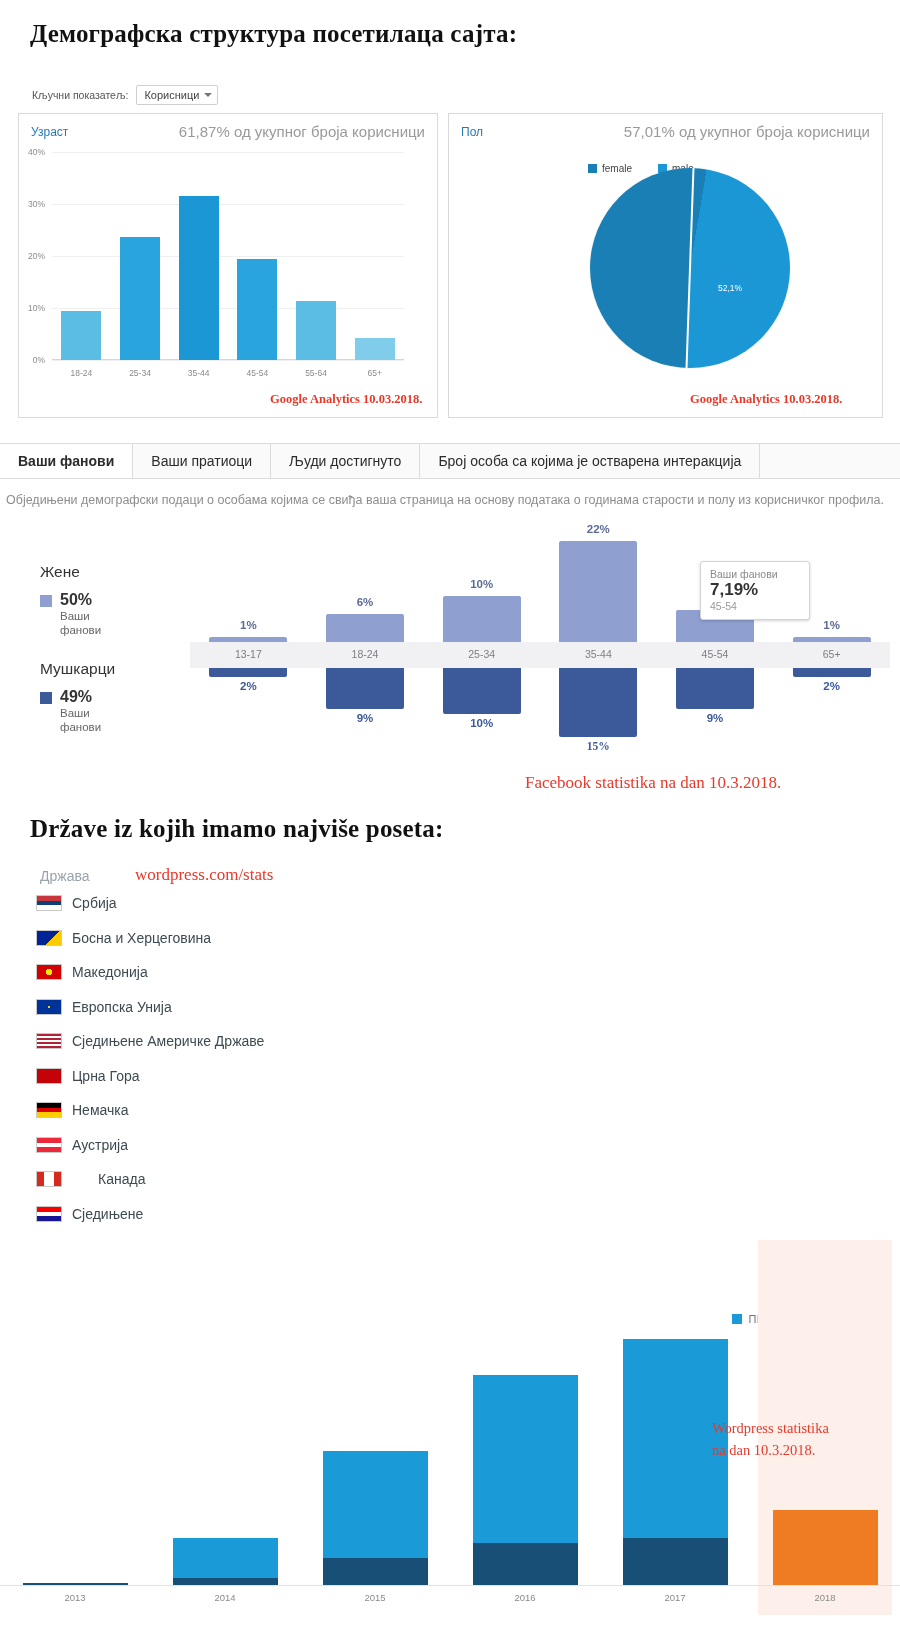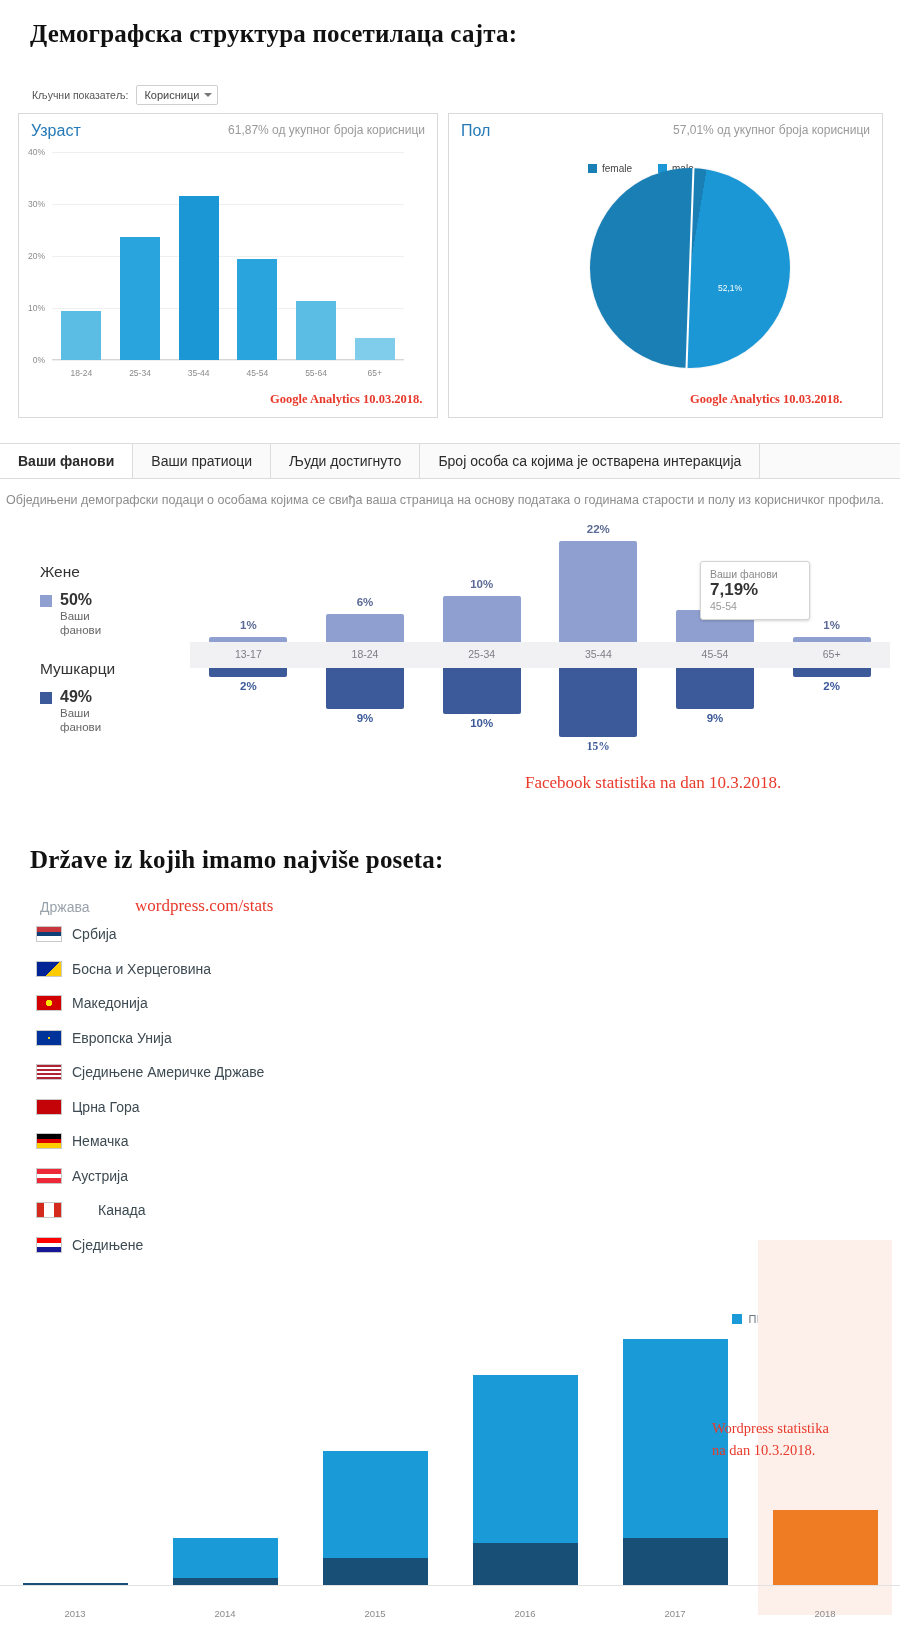--- a/index.html
+++ b/index.html
@@ -31,22 +31,22 @@
     font-size:11px; color:#444; padding:3px 18px 3px 7px; position:relative; min-width:68px;
   }
   .select-box .caret {
     position:absolute; right:5px; top:50%; margin-top:-2px;
     width:0;height:0;border-left:4px solid transparent;border-right:4px solid transparent;border-top:4px solid #777;
   }
   .panel { position:absolute; border:1px solid #d9d9d9; background:#fff; }
   #ga-left { left:18px; top:113px; width:420px; height:305px; }
   #ga-right { left:448px; top:113px; width:435px; height:305px; }
   .panel-head { position:relative; height:30px; padding:8px 12px 0 12px; }
-  .panel-head .ptitle { font-size:16px; color:#2579b7; }
-  .panel-head .psub { position:absolute; right:12px; top:9px; font-size:12px; color:#9a9a9a; }
+  .panel-head .ptitle { font-size:12px; color:#2579b7; }
+  .panel-head .psub { position:absolute; right:12px; top:9px; font-size:15px; color:#9a9a9a; }
   .ga-note {
     position:absolute; font-family:"Liberation Serif", serif;
     color:#e8392b; font-size:12.5px; font-weight:bold;
   }
   .bar { position:absolute; bottom:0; }
   #chart-age { position:absolute; left:52px; top:152px; width:352px; height:208px; }
   #chart-age .gridline { position:absolute; left:0; width:352px; height:1px; background:#efefef; }
   #chart-age .baseline { position:absolute; left:0; bottom:0; width:352px; height:1px; background:#d6d6d6; }
   .ylab { position:absolute; right:100%; margin-right:7px; font-size:8.5px; color:#8a8a8a; transform:translateY(-50%); }
   .xlab { position:absolute; top:100%; margin-top:8px; font-size:8.5px; color:#8a8a8a; transform:translateX(-50%); }
@@ -102,42 +102,42 @@
   }
   #fb-tooltip .tt-title { font-size:10.5px; color:#8a8a8a; }
   #fb-tooltip .tt-big { font-size:17px; font-weight:bold; color:#333; line-height:1.2; }
   #fb-tooltip .tt-sm { font-size:10.5px; color:#9a9a9a; }
   #fb-note {
     position:absolute; left:525px; top:330px; font-family:"Liberation Serif", serif;
     font-size:17px; color:#e8392b;
   }
 
   
-  #sec-countries { position:absolute; left:0; top:810px; width:900px; height:440px;margin-top:31px; }
+  #sec-countries { position:absolute; left:0; top:810px; width:900px; height:440px; }
   #c-title { position:absolute; left:30px; top:5px; }
   #c-head { position:absolute; left:40px; top:58px; font-size:14px; color:#9aa3ab; }
   #c-note {
     position:absolute; left:135px; top:55px; font-family:"Liberation Serif", serif;
     font-size:17px; color:#e8392b;
   }
   .c-row { position:absolute; left:36px; display:flex; align-items:center; gap:10px; }
   .c-row .name { font-size:14px; color:#3d4a52; }
   .flag { width:26px; height:16px; border:1px solid #c9c9c9; display:block; position:relative; overflow:hidden; }
 
   
   #sec-growth { position:absolute; left:0; top:1240px; width:900px; height:393px; }
   #g-title { position:absolute; left:30px; top:12px; }
   #g-legend { position:absolute; right:8px; top:73px; display:flex; align-items:center; gap:14px; }
   #g-legend .item { display:flex; align-items:center; gap:6px; font-size:11px; color:#6b7780; letter-spacing:.5px; }
   #g-legend .sw { width:10px; height:10px; display:inline-block; }
   .chk { width:12px; height:12px; border:1px solid #9cc3dc; background:#fff; border-radius:2px; position:relative; }
   .chk::after{ content:""; position:absolute; left:3px; top:0px; width:4px; height:7px; border:solid #1a9ad7; border-width:0 2px 2px 0; transform:rotate(40deg); }
   #g-plot { position:absolute; left:0; top:95px; width:900px; height:250px; }
   #g-axis { position:absolute; left:0; top:345px; width:900px; height:30px; border-top:1px solid #e2e2e2; }
-  .g-xlab { position:absolute; top:368px; font-size:9.5px; color:#8a8a8a; transform:translateX(-50%); }
+  .g-xlab { position:absolute; top:352px; font-size:9.5px; color:#8a8a8a; transform:translateX(-50%); }
   .g-band { position:absolute; background:#fdf0ea; }
   #g-note {
     position:absolute; left:712px; top:178px; width:120px; font-family:"Liberation Serif", serif;
     font-size:14.5px; color:#e8392b; line-height:1.5;
   }
 </style>
 </head>
 <body>
 
 <div id="sec-ga">

